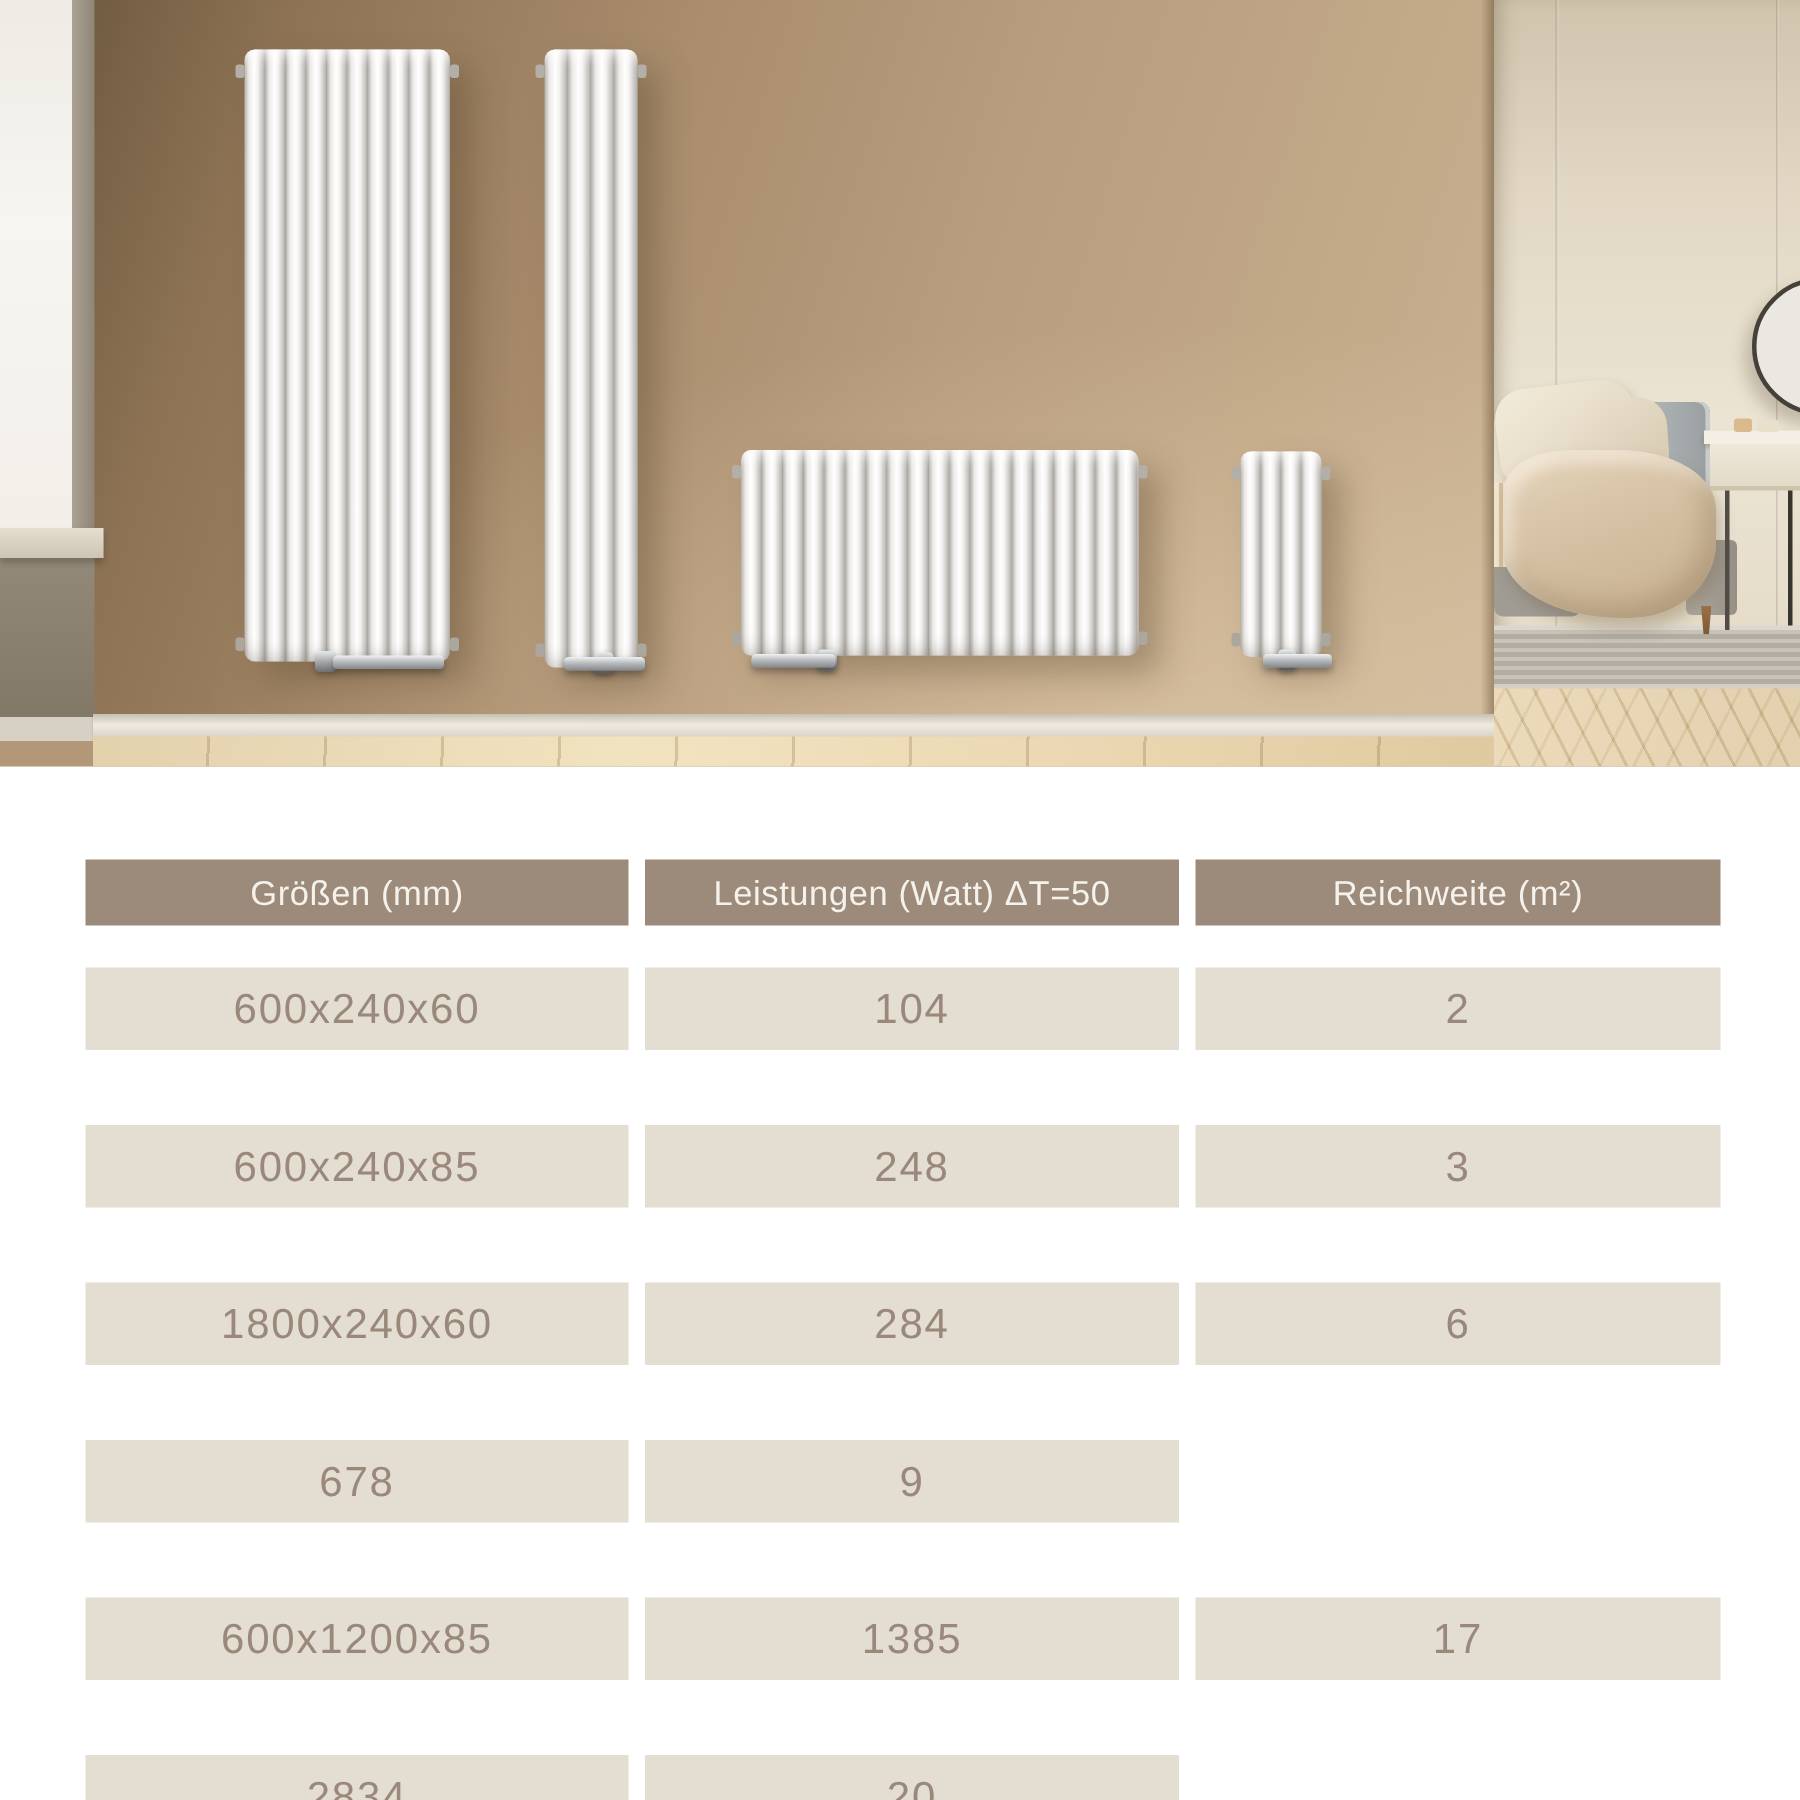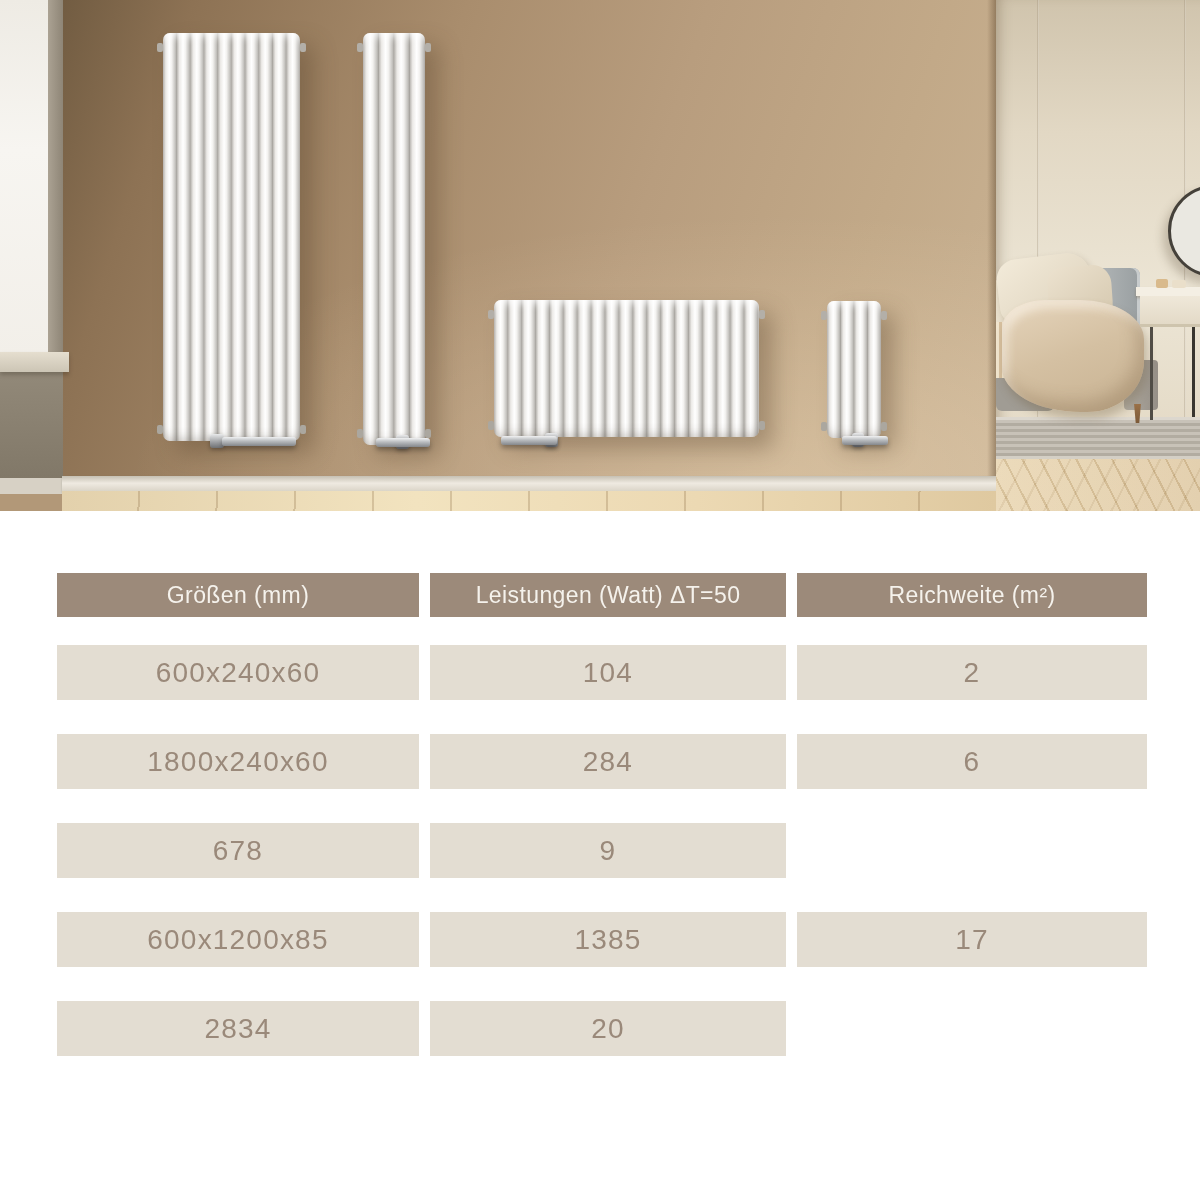--- a/index.html
+++ b/index.html
@@ -122,21 +122,21 @@
   .console-leg1{left:154px;top:327px;width:3px;height:93px;background:#514d46;}
   .console-leg2{left:196px;top:327px;width:3px;height:90px;background:#38352f;}
   .jar1{left:160px;top:279px;width:12px;height:9px;background:#d9ba8c;border-radius:2px;}
   .jar2{left:176px;top:280px;width:14px;height:8px;background:#eadfca;border-radius:2px;}
 
   
   .spec-table{position:absolute;left:57px;top:573px;width:1090px;}
   .t-row{display:grid;grid-template-columns:362px 356px 350px;column-gap:11px;}
   .t-head{margin-bottom:28px;}
   .t-head .cell{height:44px;background:#9c8a7a;color:#f5f2ec;font-size:23px;letter-spacing:.4px;}
-  .t-data{margin-bottom:34px;}
+  .t-data{margin-bottom:50px;}
   .t-data .cell{height:55px;background:#e3ddd2;color:#9a897a;font-size:28px;letter-spacing:1.2px;}
   .cell{display:flex;align-items:center;justify-content:center;white-space:nowrap;}
 </style>
 </head>
 <body>
 
 <div class="page">
 
   <div class="photo">
     <div class="wall-main"></div>
@@ -193,20 +193,25 @@
       <div class="cell">Leistungen (Watt) ΔT=50</div>
       <div class="cell">Reichweite (m²)</div>
     </div>
 
     <div class="t-row t-data">
       <div class="cell">600x240x60</div>
       <div class="cell">104</div>
       <div class="cell">2</div>
     </div>
     <div class="t-row t-data">
+      <div class="cell">600x240x85</div>
+      <div class="cell">248</div>
+      <div class="cell">3</div>
+    </div>
+    <div class="t-row t-data">
       <div class="cell">1800x240x60</div>
       <div class="cell">284</div>
       <div class="cell">6</div>
     </div>
     <div class="t-row t-data">
       <div class="cell">678</div>
       <div class="cell">9</div>
     </div>
     <div class="t-row t-data">
       <div class="cell">600x1200x85</div>

